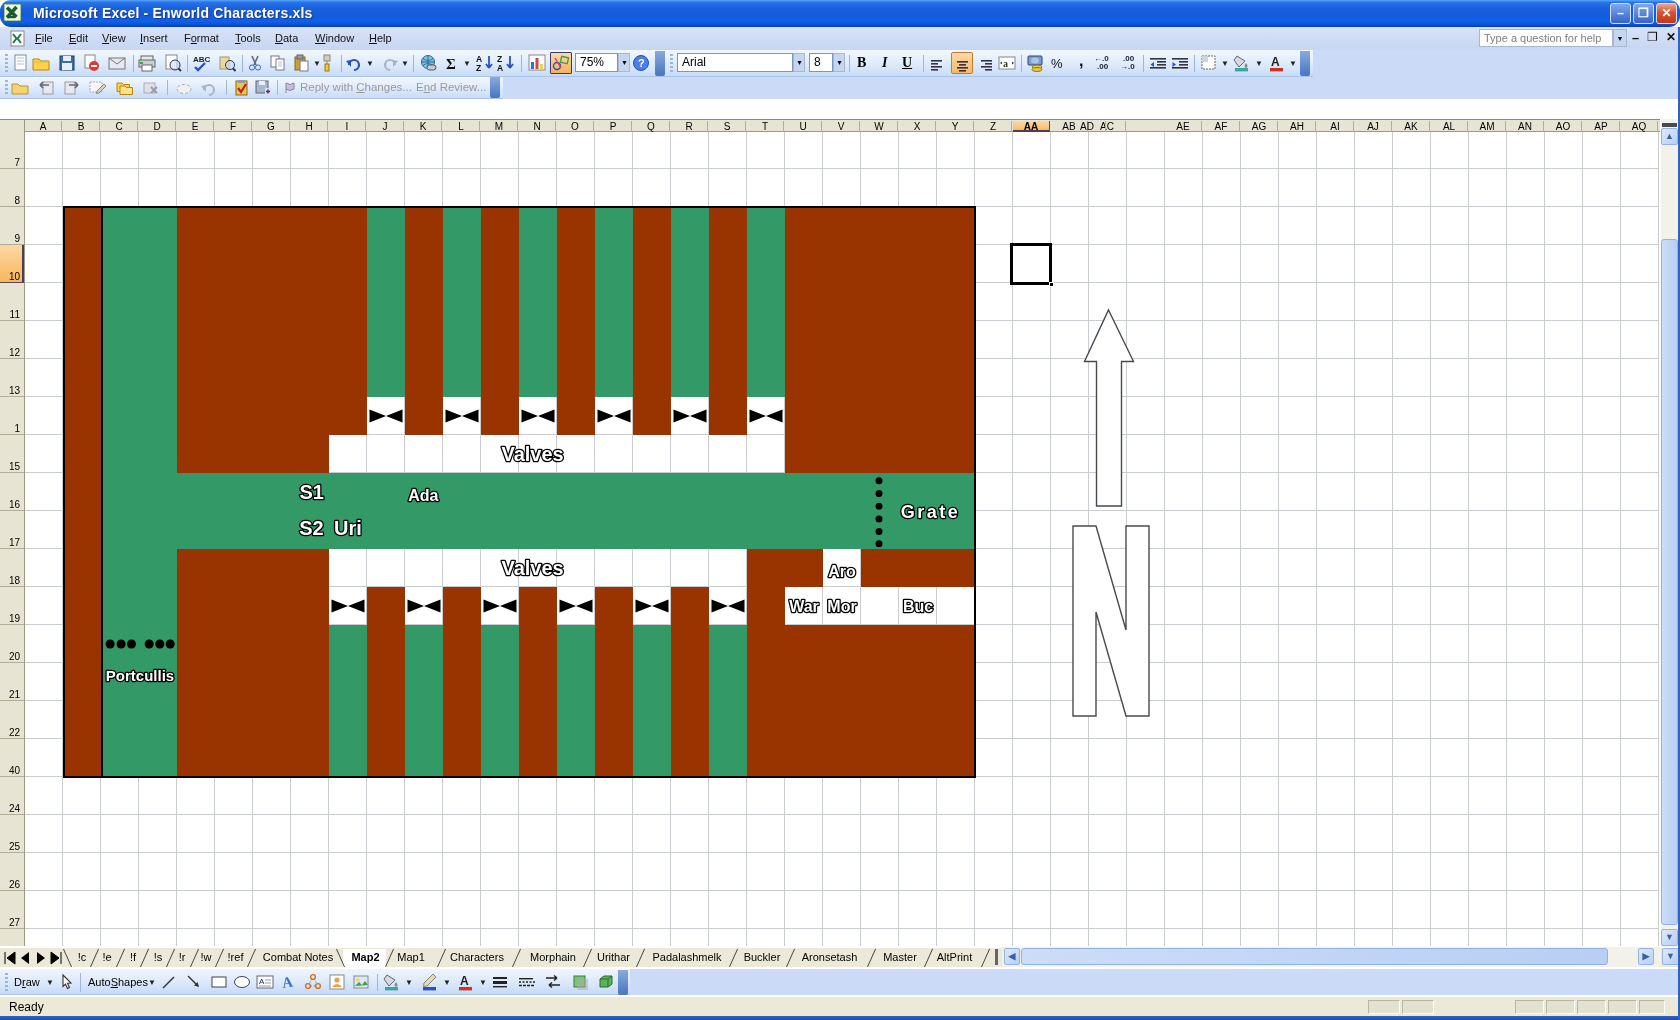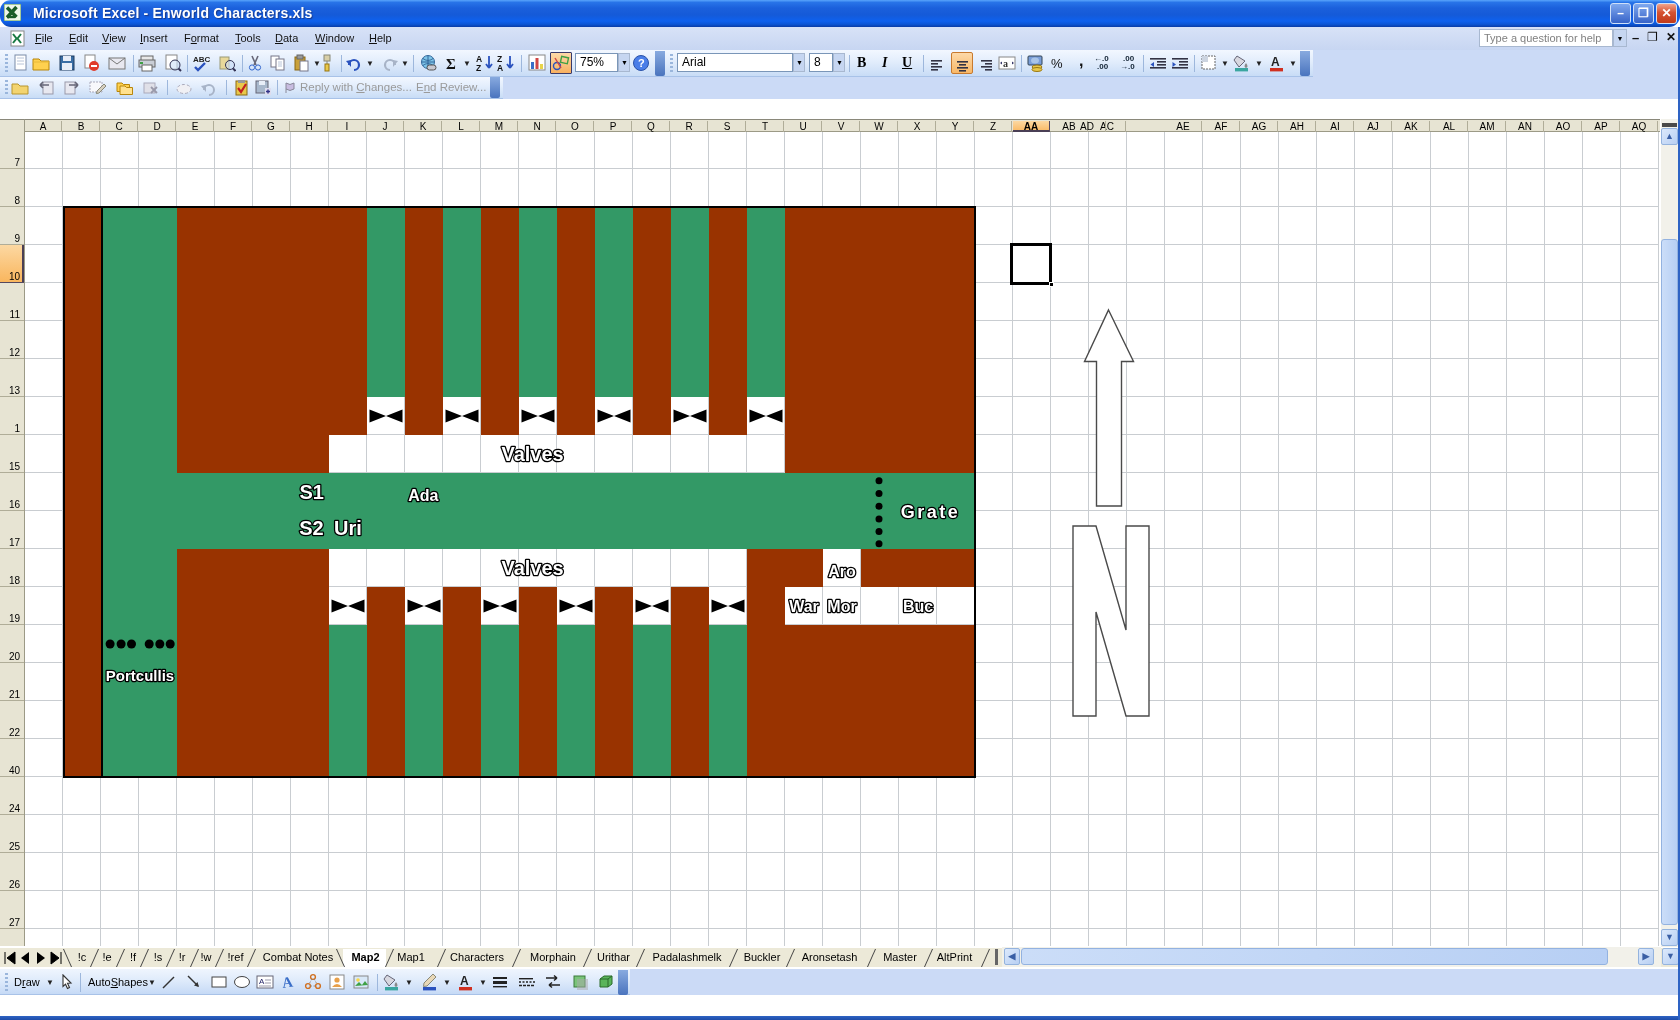--- a/index.html
+++ b/index.html
@@ -662,15 +662,25 @@
           <rect x="6" y="6" width="11" height="11" fill="#AAA" fill-opacity=".5"></rect>
         </svg></div>
       <div style="position:absolute;left:597px;top:4px;width:18px;height:18px"><svg width="18" height="18">
           <path d="M3,6 l4,-3 h8 v8 l-4,3 h-8 z" fill="#5AB45A" stroke="#2A6A2A"></path>
           <path d="M3,6 h8 v8 M11,6 l4,-3" fill="none" stroke="#2A6A2A"></path>
         </svg></div>
       <div style="position:absolute;left:618px;top:1px;width:10px;height:25px;background:linear-gradient(180deg,#88AADF,#4A74BE);border-radius:0 0 2px 2px"></div>
       <div style="position:absolute;left:630px;top:0;width:1050px;height:26px;background:#CBDAF6"></div>
 </div>
 
+<div class="abs" id="status">
+  <span style="position:absolute;left:9px;top:3px">Ready</span>
+  <div class="panel" style="left:1368px;width:32px"></div>
+  <div class="panel" style="left:1402px;width:32px"></div>
+  <div class="panel" style="left:1515px;width:29px"></div>
+  <div class="panel" style="left:1546px;width:29px"></div>
+  <div class="panel" style="left:1577px;width:29px"></div>
+  <div class="panel" style="left:1608px;width:29px"></div>
+  <div class="panel" style="left:1639px;width:26px"></div>
+</div>
 <div class="abs" id="bottomedge"></div>
 <div class="abs" id="rightedge"></div>
 
 </div>
 </body></html>

